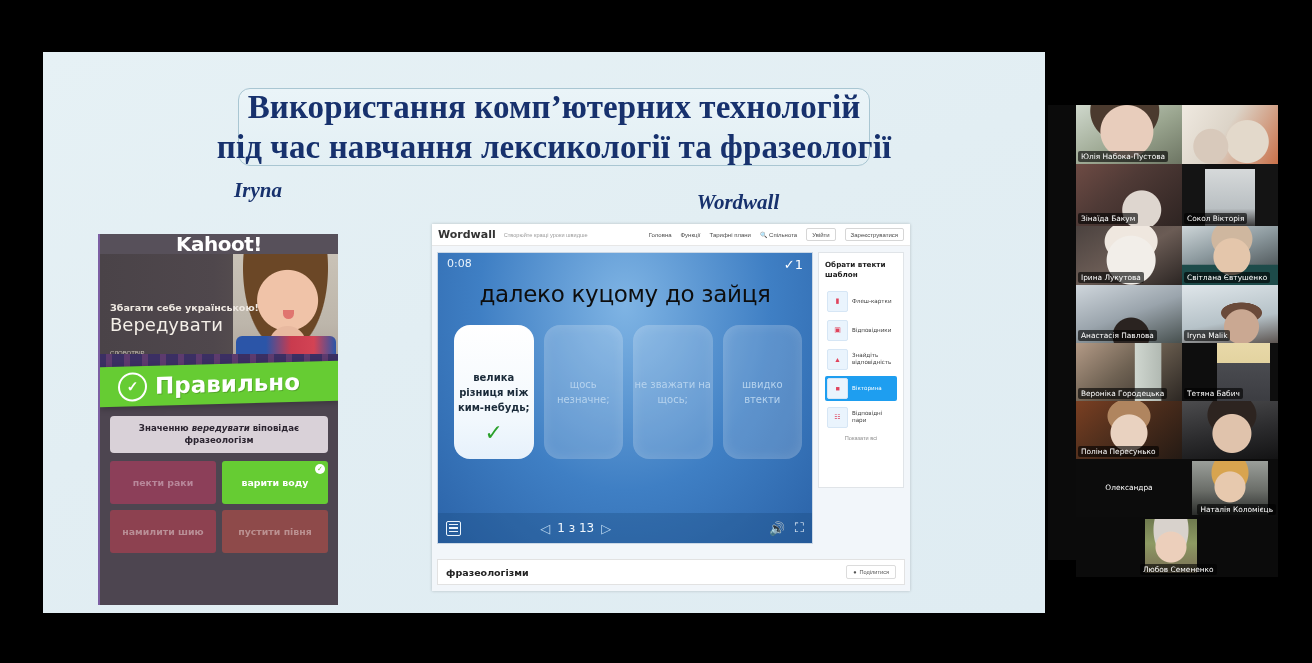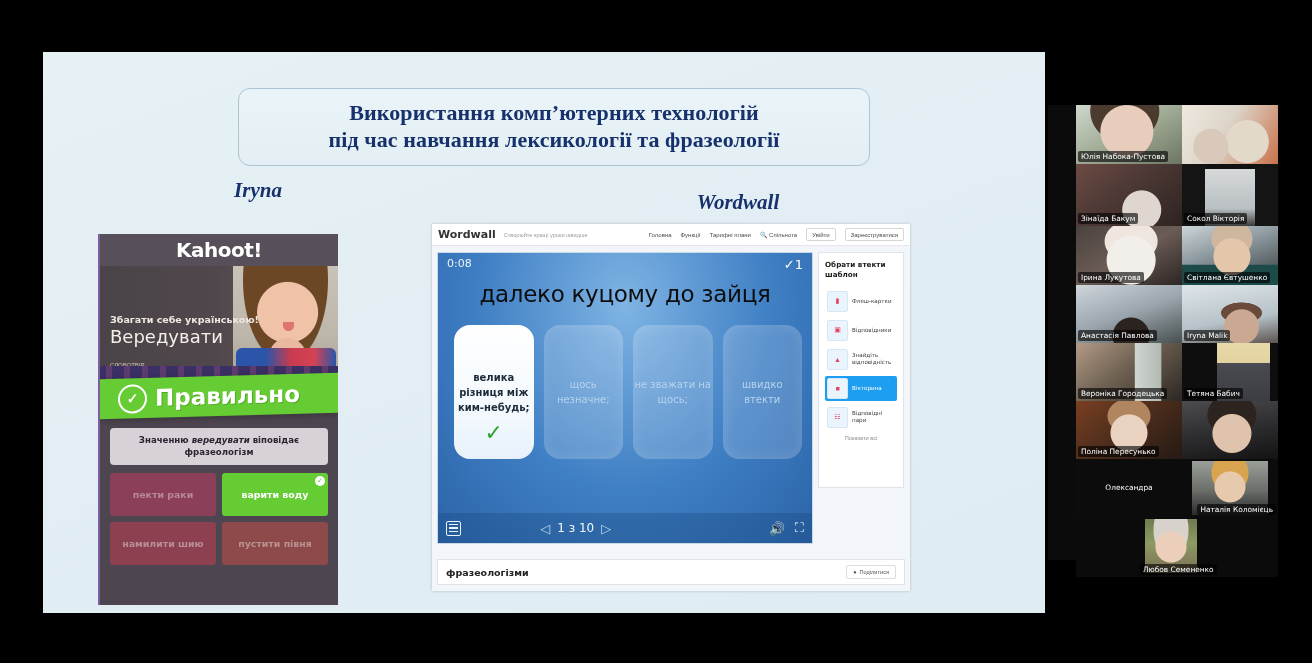--- a/index.html
+++ b/index.html
@@ -6,32 +6,32 @@
   body{width:1312px;height:663px;overflow:hidden;font-family:"Liberation Sans",sans-serif;}
   #root{position:relative;width:1312px;height:663px;background:#000;}
 
   
   .slide{position:absolute;left:43px;top:52px;width:1002px;height:561px;
          background:linear-gradient(160deg,#e6f1f5 0%,#e2eef3 45%,#dfecf2 100%);}
   .title-box{position:absolute;left:195px;top:36px;width:630px;height:76px;
              border:1px solid #a9c6d2;border-radius:12px;
              background:linear-gradient(180deg,#eaf4f8 0%,#e3eff4 100%);
              display:flex;flex-direction:column;align-items:center;justify-content:center;}
-  .title-line{font-family:"Liberation Serif",serif;font-weight:bold;font-size:22px;
+  .title-line{font-family:"Liberation Serif",serif;font-weight:bold;font-size:33px;
               color:#17316d;letter-spacing:.1px;line-height:1.22;white-space:nowrap;text-align:center;}
 
   .app-label{position:absolute;font-family:"Liberation Serif",serif;font-style:italic;
              font-weight:bold;font-size:21px;color:#17316d;}
   .kahoot-label{left:135px;top:126px;width:160px;text-align:center;}
   .wordwall-label{left:565px;top:138px;width:260px;text-align:center;}
 
   
   .kahoot{position:absolute;left:55px;top:182px;width:238px;height:371px;
           background:#4d4550;overflow:hidden;border-left:2px solid #7c5fa3;}
-  .k-head{height:32px;background:#57505a;display:flex;align-items:center;justify-content:center;}
+  .k-head{height:20px;background:#57505a;display:flex;align-items:center;justify-content:center;}
   .k-logo{color:#fff;font-size:20px;font-weight:bold;font-family:"DejaVu Sans",sans-serif;letter-spacing:-.5px;}
   .k-img{position:relative;height:116px;background:linear-gradient(90deg,#4a4348 0%,#4f474c 48%,#6b6258 100%);overflow:hidden;}
   .k-img .photo{position:absolute;right:0;top:0;width:105px;height:116px;
       background:
         radial-gradient(circle at 52% 78%, #e8b9a0 0 18px, transparent 19px),
         radial-gradient(circle at 52% 40%, #f0c3a8 0 30px, transparent 31px),
         radial-gradient(ellipse at 50% 12%, #6b4726 0 42px, transparent 43px),
         linear-gradient(180deg,#c9c2b6 0%,#bdb6ab 60%,#a99f93 100%);}
   .k-img .shirt{position:absolute;right:2px;bottom:0;width:100px;height:34px;
       background:linear-gradient(90deg,#2b55a8 0%,#2b55a8 30%,#c93b4e 55%,#d34354 78%,#2b55a8 100%);
@@ -213,21 +213,21 @@
           </div>
 
           <div class="g-bar">
             <div class="g-menu-icon">
                 <i></i>
                 <i></i>
                 <i></i>
               </div>
             <div class="g-pager">
               <span class="g-arrow">◁</span>
-              <span>1 з 10</span>
+              <span>1 з 13</span>
               <span class="g-arrow">▷</span>
             </div>
             <div class="g-right">
               <span>🔊</span>
               <span>⛶</span>
             </div>
           </div>
         </div>
 
         <div class="tmpl">

